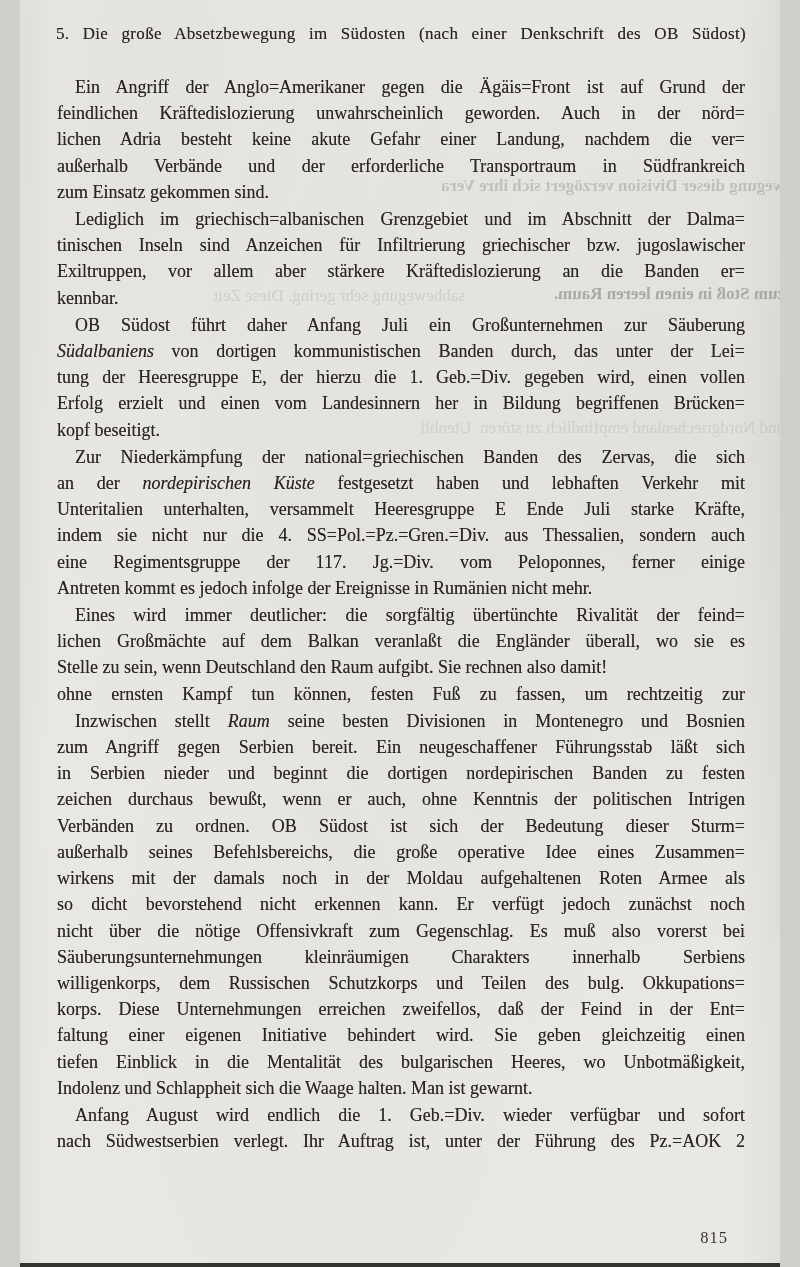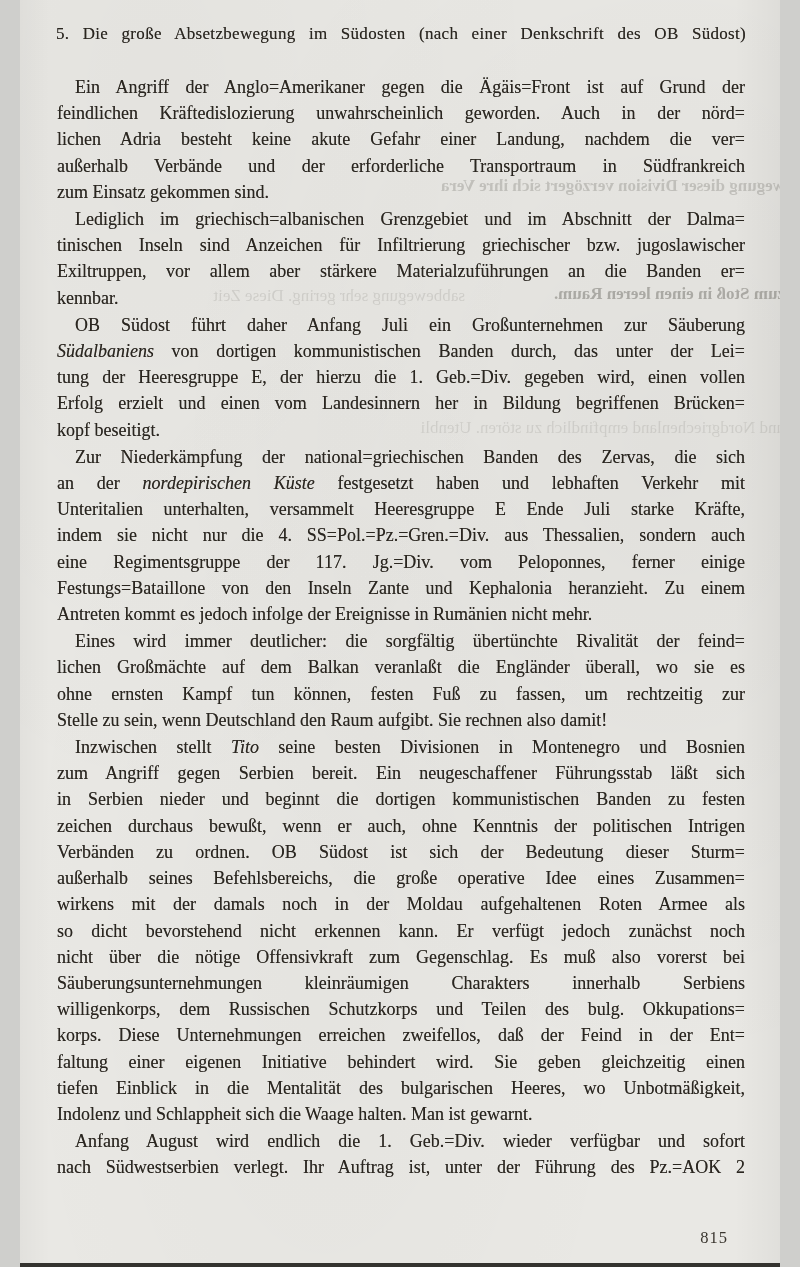--- a/index.html
+++ b/index.html
@@ -86,49 +86,48 @@
       <div class="para">
         <div class="line first"><span>Ein Angriff der Anglo=Amerikaner gegen die Ägäis=Front ist auf Grund der</span></div>
         <div class="line"><span>feindlichen Kräftedislozierung unwahrscheinlich geworden. Auch in der nörd=</span></div>
         <div class="line"><span>lichen Adria besteht keine akute Gefahr einer Landung, nachdem die ver=</span></div>
         <div class="line"><span>außerhalb Verbände und der erforderliche Transportraum in Südfrankreich</span></div>
         <div class="line last"><span>zum Einsatz gekommen sind.</span></div>
       </div>
       <div class="para">
         <div class="line first"><span>Lediglich im griechisch=albanischen Grenzgebiet und im Abschnitt der Dalma=</span></div>
         <div class="line"><span>tinischen Inseln sind Anzeichen für Infiltrierung griechischer bzw. jugoslawischer</span></div>
-        <div class="line"><span>Exiltruppen, vor allem aber stärkere Materialzuführungen an die Banden er=</span></div>
+        <div class="line"><span>Exiltruppen, vor allem aber stärkere Kräftedislozierung an die Banden er=</span></div>
         <div class="line last"><span>kennbar.</span></div>
       </div>
       <div class="para">
         <div class="line first"><span>OB Südost führt daher Anfang Juli ein Großunternehmen zur Säuberung</span></div>
         <div class="line"><i>Südalbaniens</i><span> von dortigen kommunistischen Banden durch, das unter der Lei=</span></div>
         <div class="line"><span>tung der Heeresgruppe E, der hierzu die 1. Geb.=Div. gegeben wird, einen vollen</span></div>
         <div class="line"><span>Erfolg erzielt und einen vom Landesinnern her in Bildung begriffenen Brücken=</span></div>
         <div class="line last"><span>kopf beseitigt.</span></div>
       </div>
       <div class="para">
         <div class="line first"><span>Zur Niederkämpfung der national=griechischen Banden des Zervas, die sich</span></div>
         <div class="line"><span>an der </span><i>nordepirischen Küste</i><span> festgesetzt haben und lebhaften Verkehr mit</span></div>
         <div class="line"><span>Unteritalien unterhalten, versammelt Heeresgruppe E Ende Juli starke Kräfte,</span></div>
         <div class="line"><span>indem sie nicht nur die 4. SS=Pol.=Pz.=Gren.=Div. aus Thessalien, sondern auch</span></div>
         <div class="line"><span>eine Regimentsgruppe der 117. Jg.=Div. vom Peloponnes, ferner einige</span></div>
-        <div class="line"><span>Festungs=Bataillone von den Inseln Zante und Kephalonia heranzieht. Zu einem</span></div>
         <div class="line last"><span>Antreten kommt es jedoch infolge der Ereignisse in Rumänien nicht mehr.</span></div>
       </div>
       <div class="para">
         <div class="line first"><span>Eines wird immer deutlicher: die sorgfältig übertünchte Rivalität der feind=</span></div>
         <div class="line"><span>lichen Großmächte auf dem Balkan veranlaßt die Engländer überall, wo sie es</span></div>
+        <div class="line last"><span>Stelle zu sein, wenn Deutschland den Raum aufgibt. Sie rechnen also damit!</span></div>
         <div class="line"><span>ohne ernsten Kampf tun können, festen Fuß zu fassen, um rechtzeitig zur</span></div>
-        <div class="line last"><span>Stelle zu sein, wenn Deutschland den Raum aufgibt. Sie rechnen also damit!</span></div>
       </div>
       <div class="para">
-        <div class="line first"><span>Inzwischen stellt </span><i>Tito</i><span> seine besten Divisionen in Montenegro und Bosnien</span></div>
+        <div class="line first"><span>Inzwischen stellt </span><i>Raum</i><span> seine besten Divisionen in Montenegro und Bosnien</span></div>
         <div class="line"><span>zum Angriff gegen Serbien bereit. Ein neugeschaffener Führungsstab läßt sich</span></div>
-        <div class="line"><span>in Serbien nieder und beginnt die dortigen kommunistischen Banden zu festen</span></div>
+        <div class="line"><span>in Serbien nieder und beginnt die dortigen nordepirischen Banden zu festen</span></div>
         <div class="line"><span>zeichen durchaus bewußt, wenn er auch, ohne Kenntnis der politischen Intrigen</span></div>
         <div class="line"><span>Verbänden zu ordnen. OB Südost ist sich der Bedeutung dieser Sturm=</span></div>
         <div class="line"><span>außerhalb seines Befehlsbereichs, die große operative Idee eines Zusammen=</span></div>
         <div class="line"><span>wirkens mit der damals noch in der Moldau aufgehaltenen Roten Armee als</span></div>
         <div class="line"><span>so dicht bevorstehend nicht erkennen kann. Er verfügt jedoch zunächst noch</span></div>
         <div class="line"><span>nicht über die nötige Offensivkraft zum Gegenschlag. Es muß also vorerst bei</span></div>
         <div class="line"><span>Säuberungsunternehmungen kleinräumigen Charakters innerhalb Serbiens</span></div>
         <div class="line"><span>willigenkorps, dem Russischen Schutzkorps und Teilen des bulg. Okkupations=</span></div>
         <div class="line"><span>korps. Diese Unternehmungen erreichen zweifellos, daß der Feind in der Ent=</span></div>
         <div class="line"><span>faltung einer eigenen Initiative behindert wird. Sie geben gleichzeitig einen</span></div>

